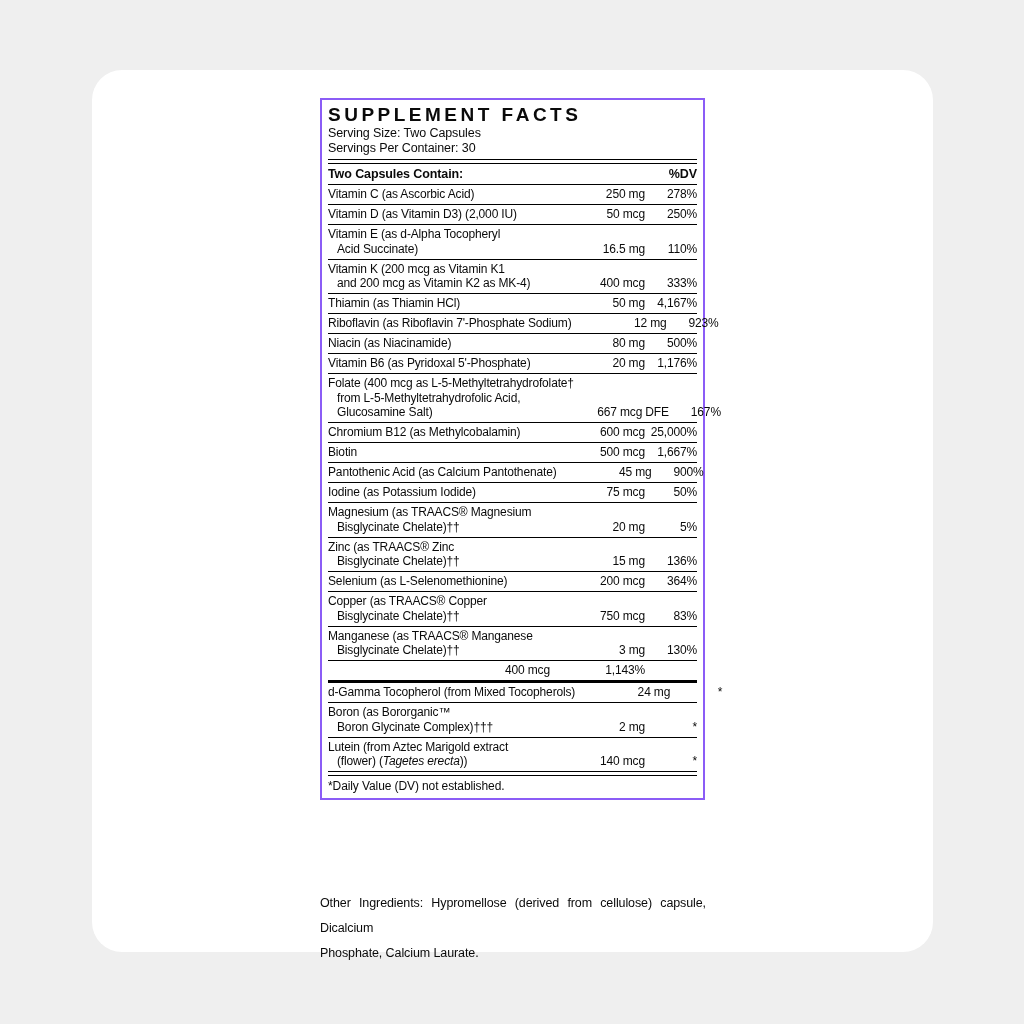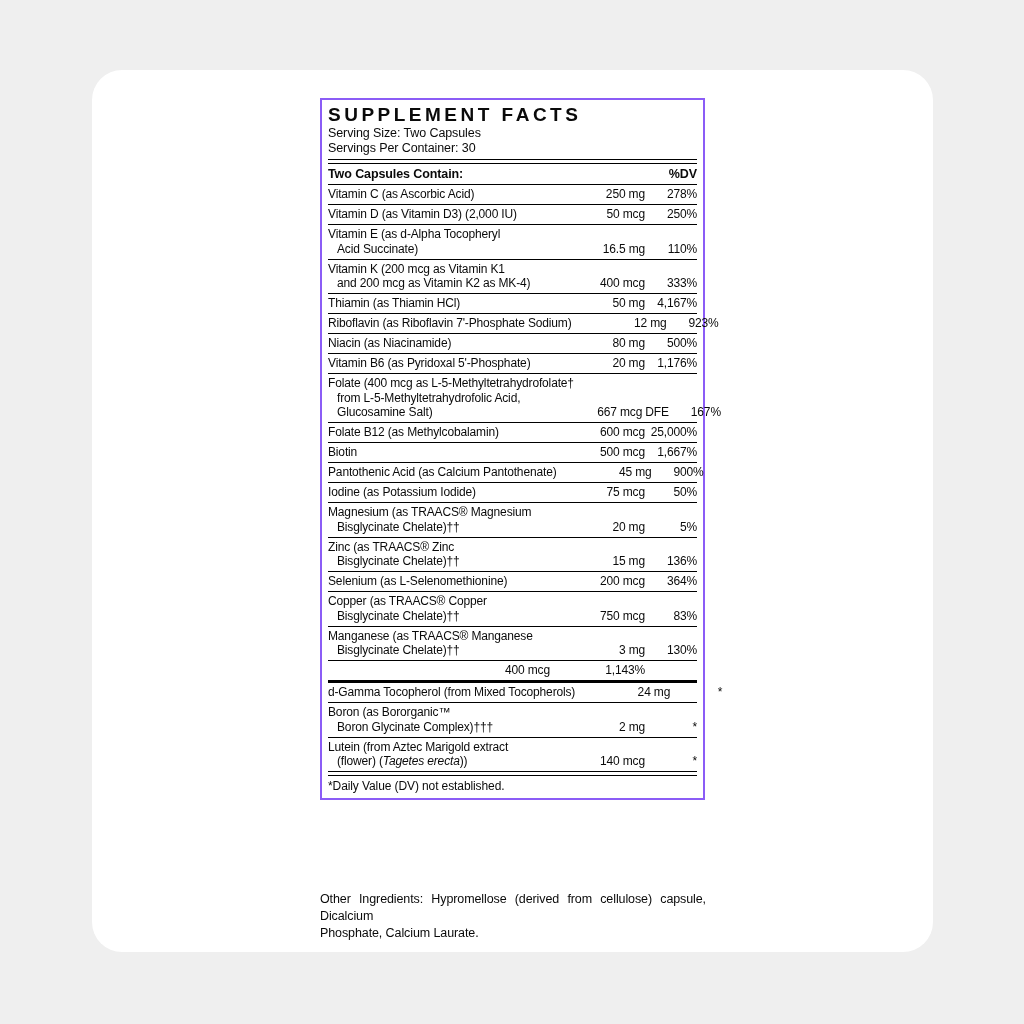--- a/index.html
+++ b/index.html
@@ -43,21 +43,21 @@
   .nrow.thick { border-top:3px solid #000; }
   .nname { white-space:nowrap; }
   .nline.cont { padding-left:9px; }
   .namt, .ndv { text-align:right; white-space:nowrap; }
   .rule-double {
     height:2.6px; border-top:1.3px solid #000; border-bottom:1.3px solid #000;
   }
   .footnote { font-size:12px; letter-spacing:-0.1px; padding:3.5px 0 5px 0; }
   .other {
     position:absolute; left:320px; top:891px; width:386px;
-    font-size:12.5px; line-height:17px; letter-spacing:-0.1px;
+    font-size:12.5px; line-height:25px; letter-spacing:-0.1px;
   }
   .other .j { text-align:justify; text-align-last:justify; }
 </style>
 </head>
 <body>
 
 <div class="card"></div>
 
 <div class="panel">
   <div class="panel-title">SUPPLEMENT FACTS</div>
@@ -131,21 +131,21 @@
         <div class="nname">
           <div class="nline">Folate (400 mcg as L-5-Methyltetrahydrofolate†</div>
           <div class="nline cont">from L-5-Methyltetrahydrofolic Acid,</div>
           <div class="nline cont">Glucosamine Salt)</div>
         </div>
         <div class="namt">667 mcg DFE</div>
         <div class="ndv">167%</div>
       </div>
       <div class="nrow">
         <div class="nname">
-          <div class="nline">Folate B12 (as Methylcobalamin)</div>
+          <div class="nline">Chromium B12 (as Methylcobalamin)</div>
         </div>
         <div class="namt">600 mcg</div>
         <div class="ndv">25,000%</div>
       </div>
       <div class="nrow">
         <div class="nname">
           <div class="nline">Biotin</div>
         </div>
         <div class="namt">500 mcg</div>
         <div class="ndv">1,667%</div>

